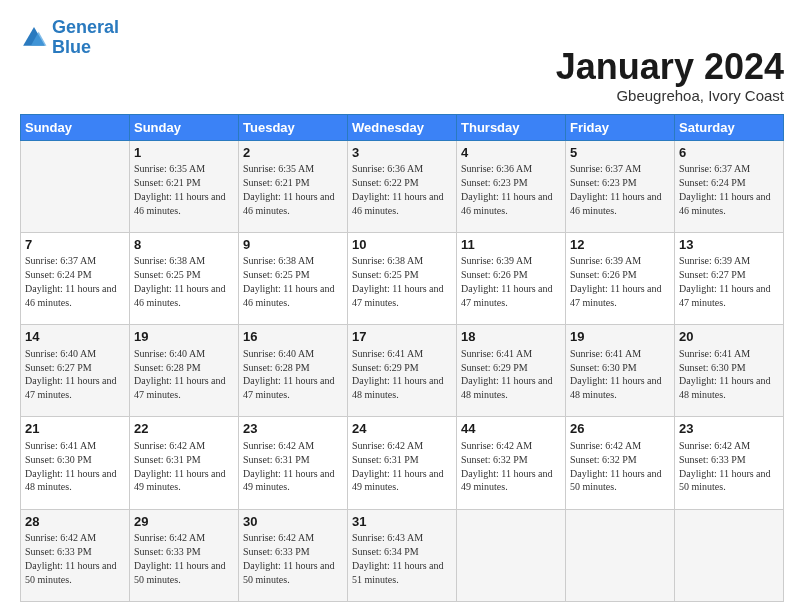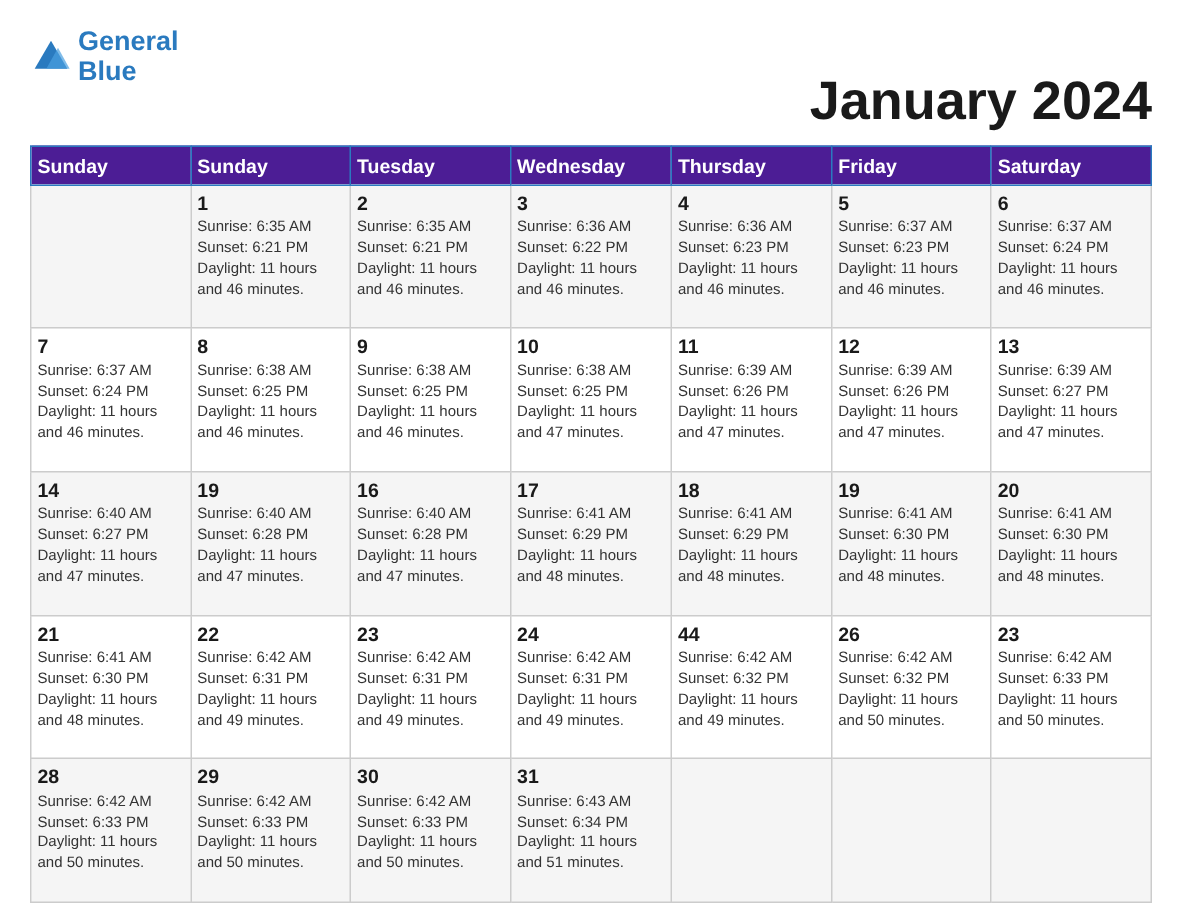--- a/index.html
+++ b/index.html
@@ -6,21 +6,21 @@
     body {
       width: 792px;
       height: 612px;
       font-family: Arial, sans-serif;
       background: #fff;
       overflow: hidden;
     }
     .page {
       width: 792px;
       height: 612px;
-      padding: 18px 24px 10px 20px;
+      padding: 18px 8px 10px 20px;
       display: flex;
       flex-direction: column;
     }
     .header {
       display: flex;
       justify-content: space-between;
       align-items: flex-start;
       margin-bottom: 10px;
     }
     .logo {
@@ -55,21 +55,21 @@
       font-size: 15px;
       color: #333;
     }
     .calendar {
       width: 100%;
       border-collapse: collapse;
       flex: 1;
       font-size: 10.5px;
     }
     .calendar thead tr th {
-      background-color: #4c1d95;
+      background-color: #3b82f6;
       color: #fff;
       padding: 5px 4px;
       text-align: left;
       font-size: 13px;
       font-weight: bold;
       border: 1px solid #2a7abf;
     }
     .calendar tbody tr td {
       border: 1px solid #ccc;
       vertical-align: top;
@@ -89,20 +89,21 @@
       font-size: 13px;
       font-weight: bold;
       color: #1a1a1a;
       display: block;
       margin-bottom: 1px;
     }
     .day-info {
       font-size: 10px;
       color: #333;
       line-height: 1.38;
+      font-family: Liberation Serif, serif;
     }
     .empty-cell {
       background-color: inherit;
     }
   </style>
 </head>
 <body>
 
 <div class="page">
   <div class="header">
@@ -111,20 +112,21 @@
         <polygon points="18,4 32,28 4,28" fill="#2a7abf"></polygon>
         <polygon points="24,10 34,28 14,28" fill="#4a9fdf" opacity="0.7"></polygon>
       </svg>
       <div class="logo-text">
         <div><span>General</span></div>
         <div><span>Blue</span></div>
       </div>
     </div>
     <div class="title-block">
       <div class="month-title">January 2024</div>
+      <div class="subtitle">Gbeugrehoa, Ivory Coast</div>
     </div>
   </div>
 
   <table class="calendar">
     <thead>
       <tr>
       <th>Sunday</th>
           <th>Sunday</th>
           <th>Tuesday</th>
           <th>Wednesday</th>

